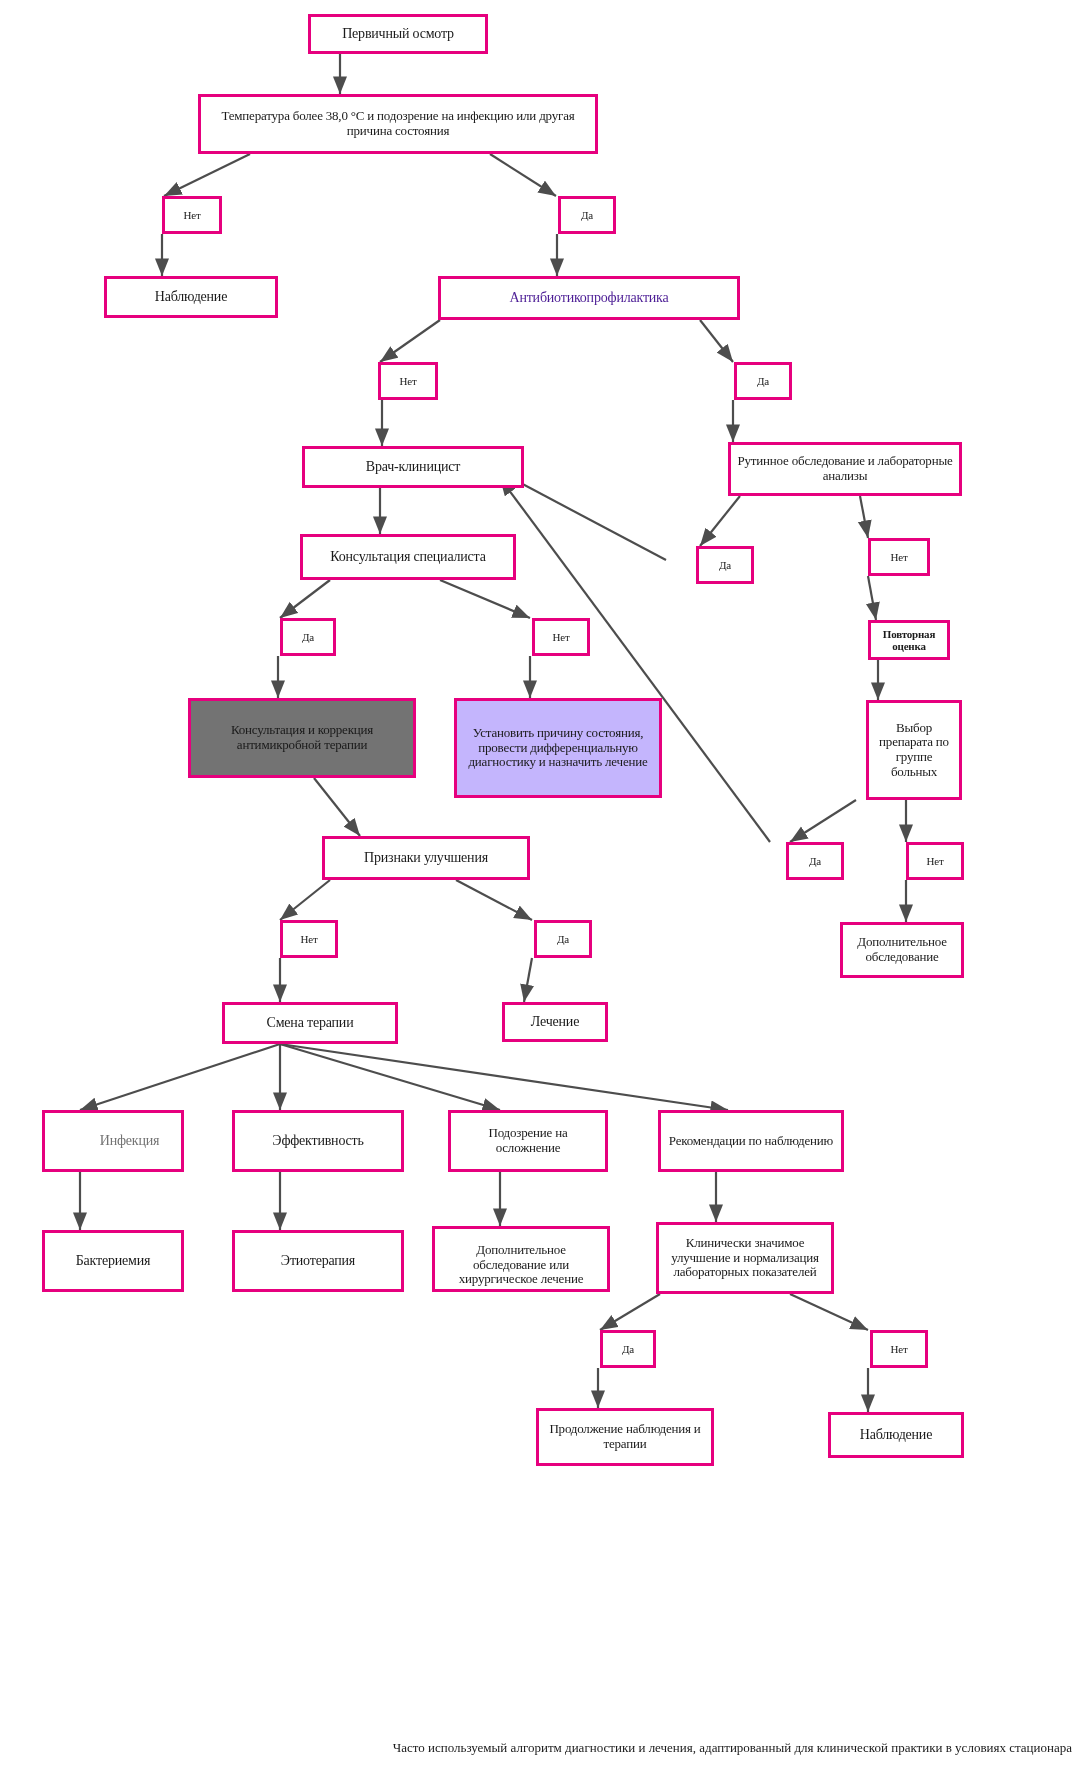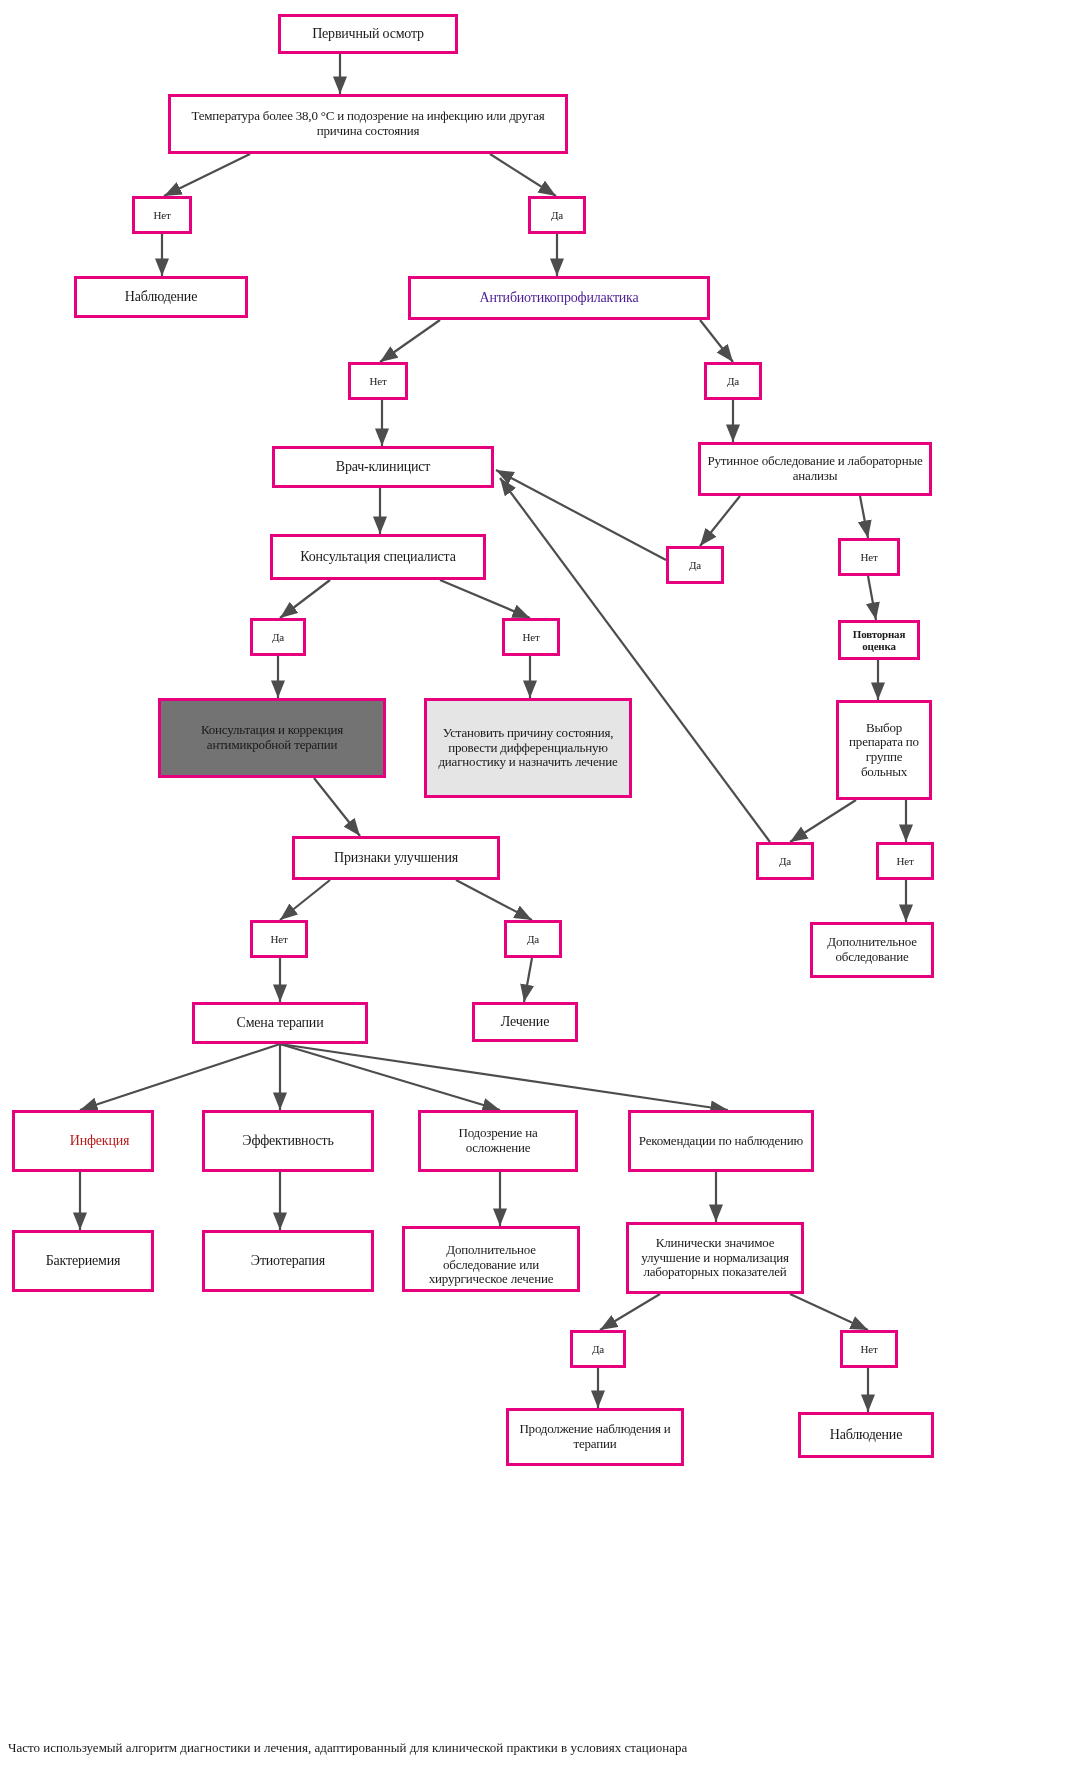--- a/index.html
+++ b/index.html
@@ -26,39 +26,40 @@
     border: 3px solid #e6007e;
     background: #ffffff;
     color: #1a1a1a;
     display: flex;
     align-items: center;
     justify-content: center;
     text-align: center;
     line-height: 1.12;
     padding: 2px 4px;
     letter-spacing: -0.2px;
+    margin-left: 30px;
   }
   .node.small {
     font-size: 11px;
   }
   .node.main {
     font-size: 14px;
   }
   .node.multi {
     font-size: 13px;
     align-items: center;
   }
   .caption {
     position: absolute;
     left: 8px;
     top: 1740px;
     width: 1064px;
     font-size: 13px;
     color: #1a1a1a;
-    text-align: left;
+    text-align: right;
     line-height: 1.2;
   }
   svg.edges {
     position: absolute;
     left: 0; top: 0;
     width: 1080px;
     height: 1783px;
     pointer-events: none;
   }
 </style>
@@ -160,21 +161,21 @@
       </div>
       <div class="node small" style="left: 502px; top: 618px; width: 58px; height: 38px; border-color: rgb(230, 0, 126); background: rgb(255, 255, 255); color: rgb(26, 26, 26);">
         <span>Нет</span>
       </div>
       <div class="node small" style="left: 838px; top: 620px; width: 82px; height: 40px; border-color: rgb(230, 0, 126); background: rgb(255, 255, 255); color: rgb(26, 26, 26); font-weight: bold;">
         <span>Повторная оценка</span>
       </div>
       <div class="node multi" style="left: 158px; top: 698px; width: 228px; height: 80px; border-color: rgb(230, 0, 126); background: #737373; color: rgb(26, 26, 26);">
         <span>Консультация и коррекция антимикробной терапии</span>
       </div>
-      <div class="node multi" style="left: 424px; top: 698px; width: 208px; height: 100px; border-color: rgb(230, 0, 126); background: #e5e5e5; color: rgb(26, 26, 26);">
+      <div class="node multi" style="left: 424px; top: 698px; width: 208px; height: 100px; border-color: rgb(230, 0, 126); background: #c4b5fd; color: rgb(26, 26, 26);">
         <span>Установить причину состояния, провести дифференциальную диагностику и назначить лечение</span>
       </div>
       <div class="node multi" style="left: 836px; top: 700px; width: 96px; height: 100px; border-color: rgb(230, 0, 126); background: rgb(255, 255, 255); color: rgb(26, 26, 26);">
         <span>Выбор препарата по группе больных</span>
       </div>
       <div class="node main" style="left: 292px; top: 836px; width: 208px; height: 44px; border-color: rgb(230, 0, 126); background: rgb(255, 255, 255); color: rgb(26, 26, 26);">
         <span>Признаки улучшения</span>
       </div>
       <div class="node small" style="left: 756px; top: 842px; width: 58px; height: 38px; border-color: rgb(230, 0, 126); background: rgb(255, 255, 255); color: rgb(26, 26, 26);">
         <span>Да</span>
@@ -190,21 +191,21 @@
       </div>
       <div class="node multi" style="left: 810px; top: 922px; width: 124px; height: 56px; border-color: rgb(230, 0, 126); background: rgb(255, 255, 255); color: rgb(26, 26, 26);">
         <span>Дополнительное обследование</span>
       </div>
       <div class="node main" style="left: 192px; top: 1002px; width: 176px; height: 42px; border-color: rgb(230, 0, 126); background: rgb(255, 255, 255); color: rgb(26, 26, 26);">
         <span>Смена терапии</span>
       </div>
       <div class="node main" style="left: 472px; top: 1002px; width: 106px; height: 40px; border-color: rgb(230, 0, 126); background: rgb(255, 255, 255); color: rgb(26, 26, 26);">
         <span>Лечение</span>
       </div>
-      <div class="node main" style="left: 12px; top: 1110px; width: 142px; height: 62px; border-color: rgb(230, 0, 126); background: rgb(255, 255, 255); color: #b91c1c; padding-left: 37px;">
+      <div class="node main" style="left: 12px; top: 1110px; width: 142px; height: 62px; border-color: rgb(230, 0, 126); background: rgb(255, 255, 255); color: #737373; padding-left: 37px;">
         <span>Инфекция</span>
       </div>
       <div class="node main" style="left: 202px; top: 1110px; width: 172px; height: 62px; border-color: rgb(230, 0, 126); background: rgb(255, 255, 255); color: rgb(26, 26, 26);">
         <span>Эффективность</span>
       </div>
       <div class="node multi" style="left: 418px; top: 1110px; width: 160px; height: 62px; border-color: rgb(230, 0, 126); background: rgb(255, 255, 255); color: rgb(26, 26, 26);">
         <span>Подозрение на осложнение</span>
       </div>
       <div class="node multi" style="left: 628px; top: 1110px; width: 186px; height: 62px; border-color: rgb(230, 0, 126); background: rgb(255, 255, 255); color: rgb(26, 26, 26);">
         <span>Рекомендации по наблюдению</span>

